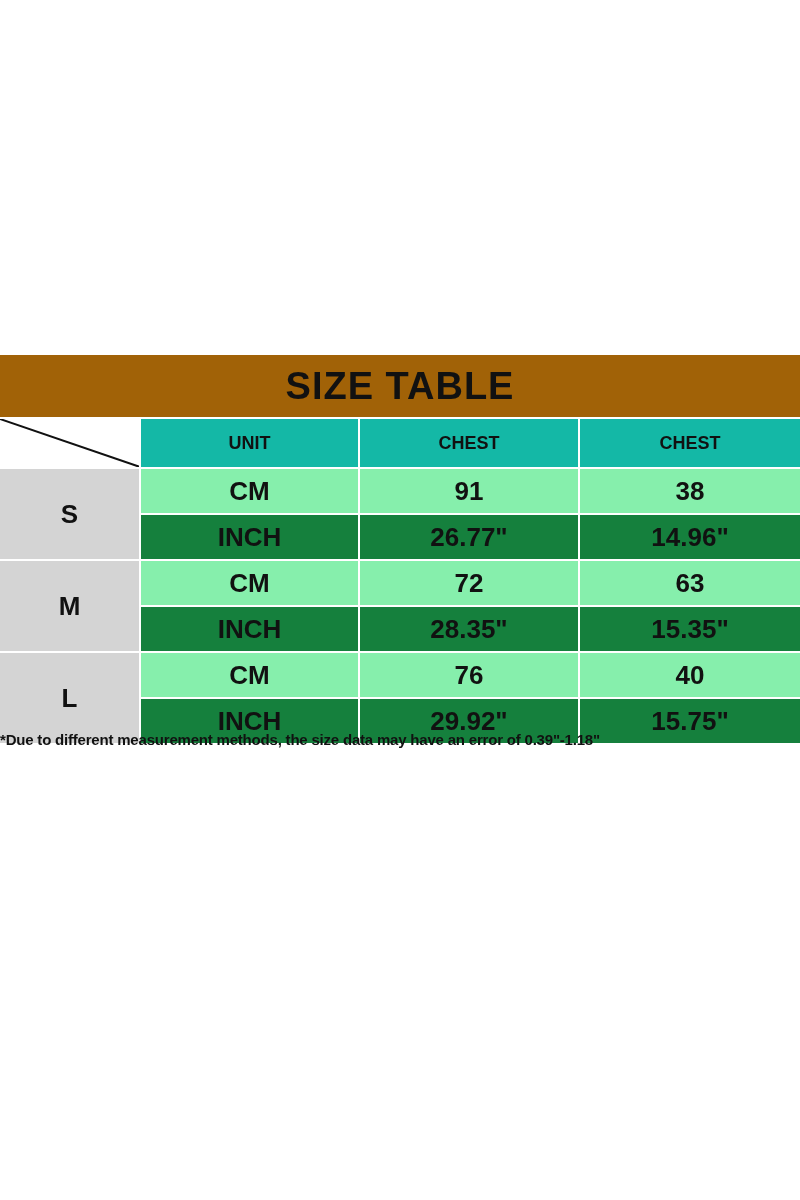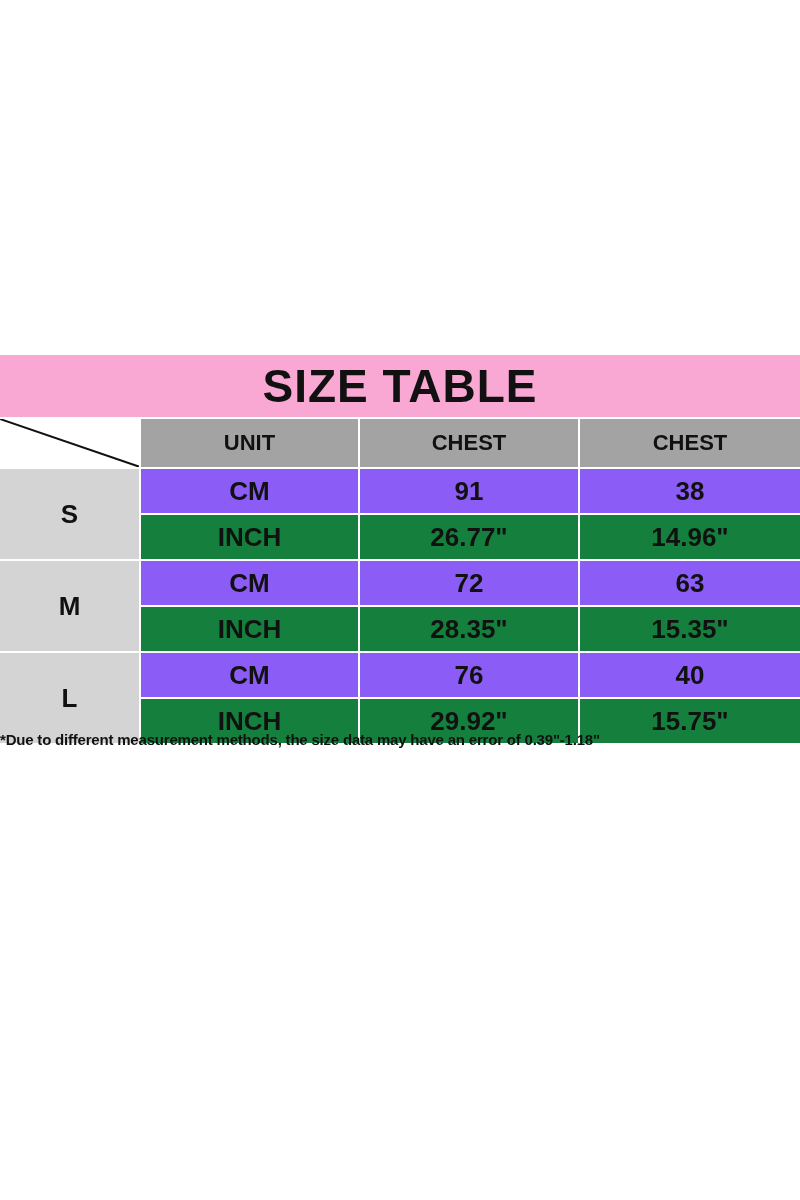--- a/index.html
+++ b/index.html
@@ -32,63 +32,63 @@
     border: 2px solid #ffffff;
     text-align: center;
     vertical-align: middle;
     color: #111111;
     font-weight: bold;
     padding: 0;
   }
 
   
   .title-cell {
-    background: #f9a8d4;
-    font-size: 46px;
+    background: #a16207;
+    font-size: 38px;
     height: 62px;
     letter-spacing: 1px;
     border-left: none !important;
     border-right: none !important;
     border-top: none !important;
   }
 
   
   .corner-cell {
     background: #ffffff;
     position: relative;
     height: 48px;
     border-left: none !important;
   }
   .corner-cell .diag {
     position: absolute;
     inset: 0;
   }
 
   .head-cell {
-    background: #a3a3a3;
-    font-size: 22px;
+    background: #14b8a6;
+    font-size: 18px;
     height: 48px;
   }
   .head-cell.last {
     border-right: none !important;
   }
 
   
   .size-cell {
     background: #d4d4d4;
     font-size: 26px;
     border-left: none !important;
   }
 
   
   .unit-cell, .val-cell {
     font-size: 26px;
     height: 44px;
   }
-  .row-light { background: #8b5cf6; }
+  .row-light { background: #86efac; }
   .row-dark  { background: #15803d; }
   .val-cell.last { border-right: none !important; margin-top: 20px; }
 
   .note {
     position: absolute;
     left: 0;
     top: 731px;
     width: 672px;
     font-size: 15px;
     font-weight: bold;

